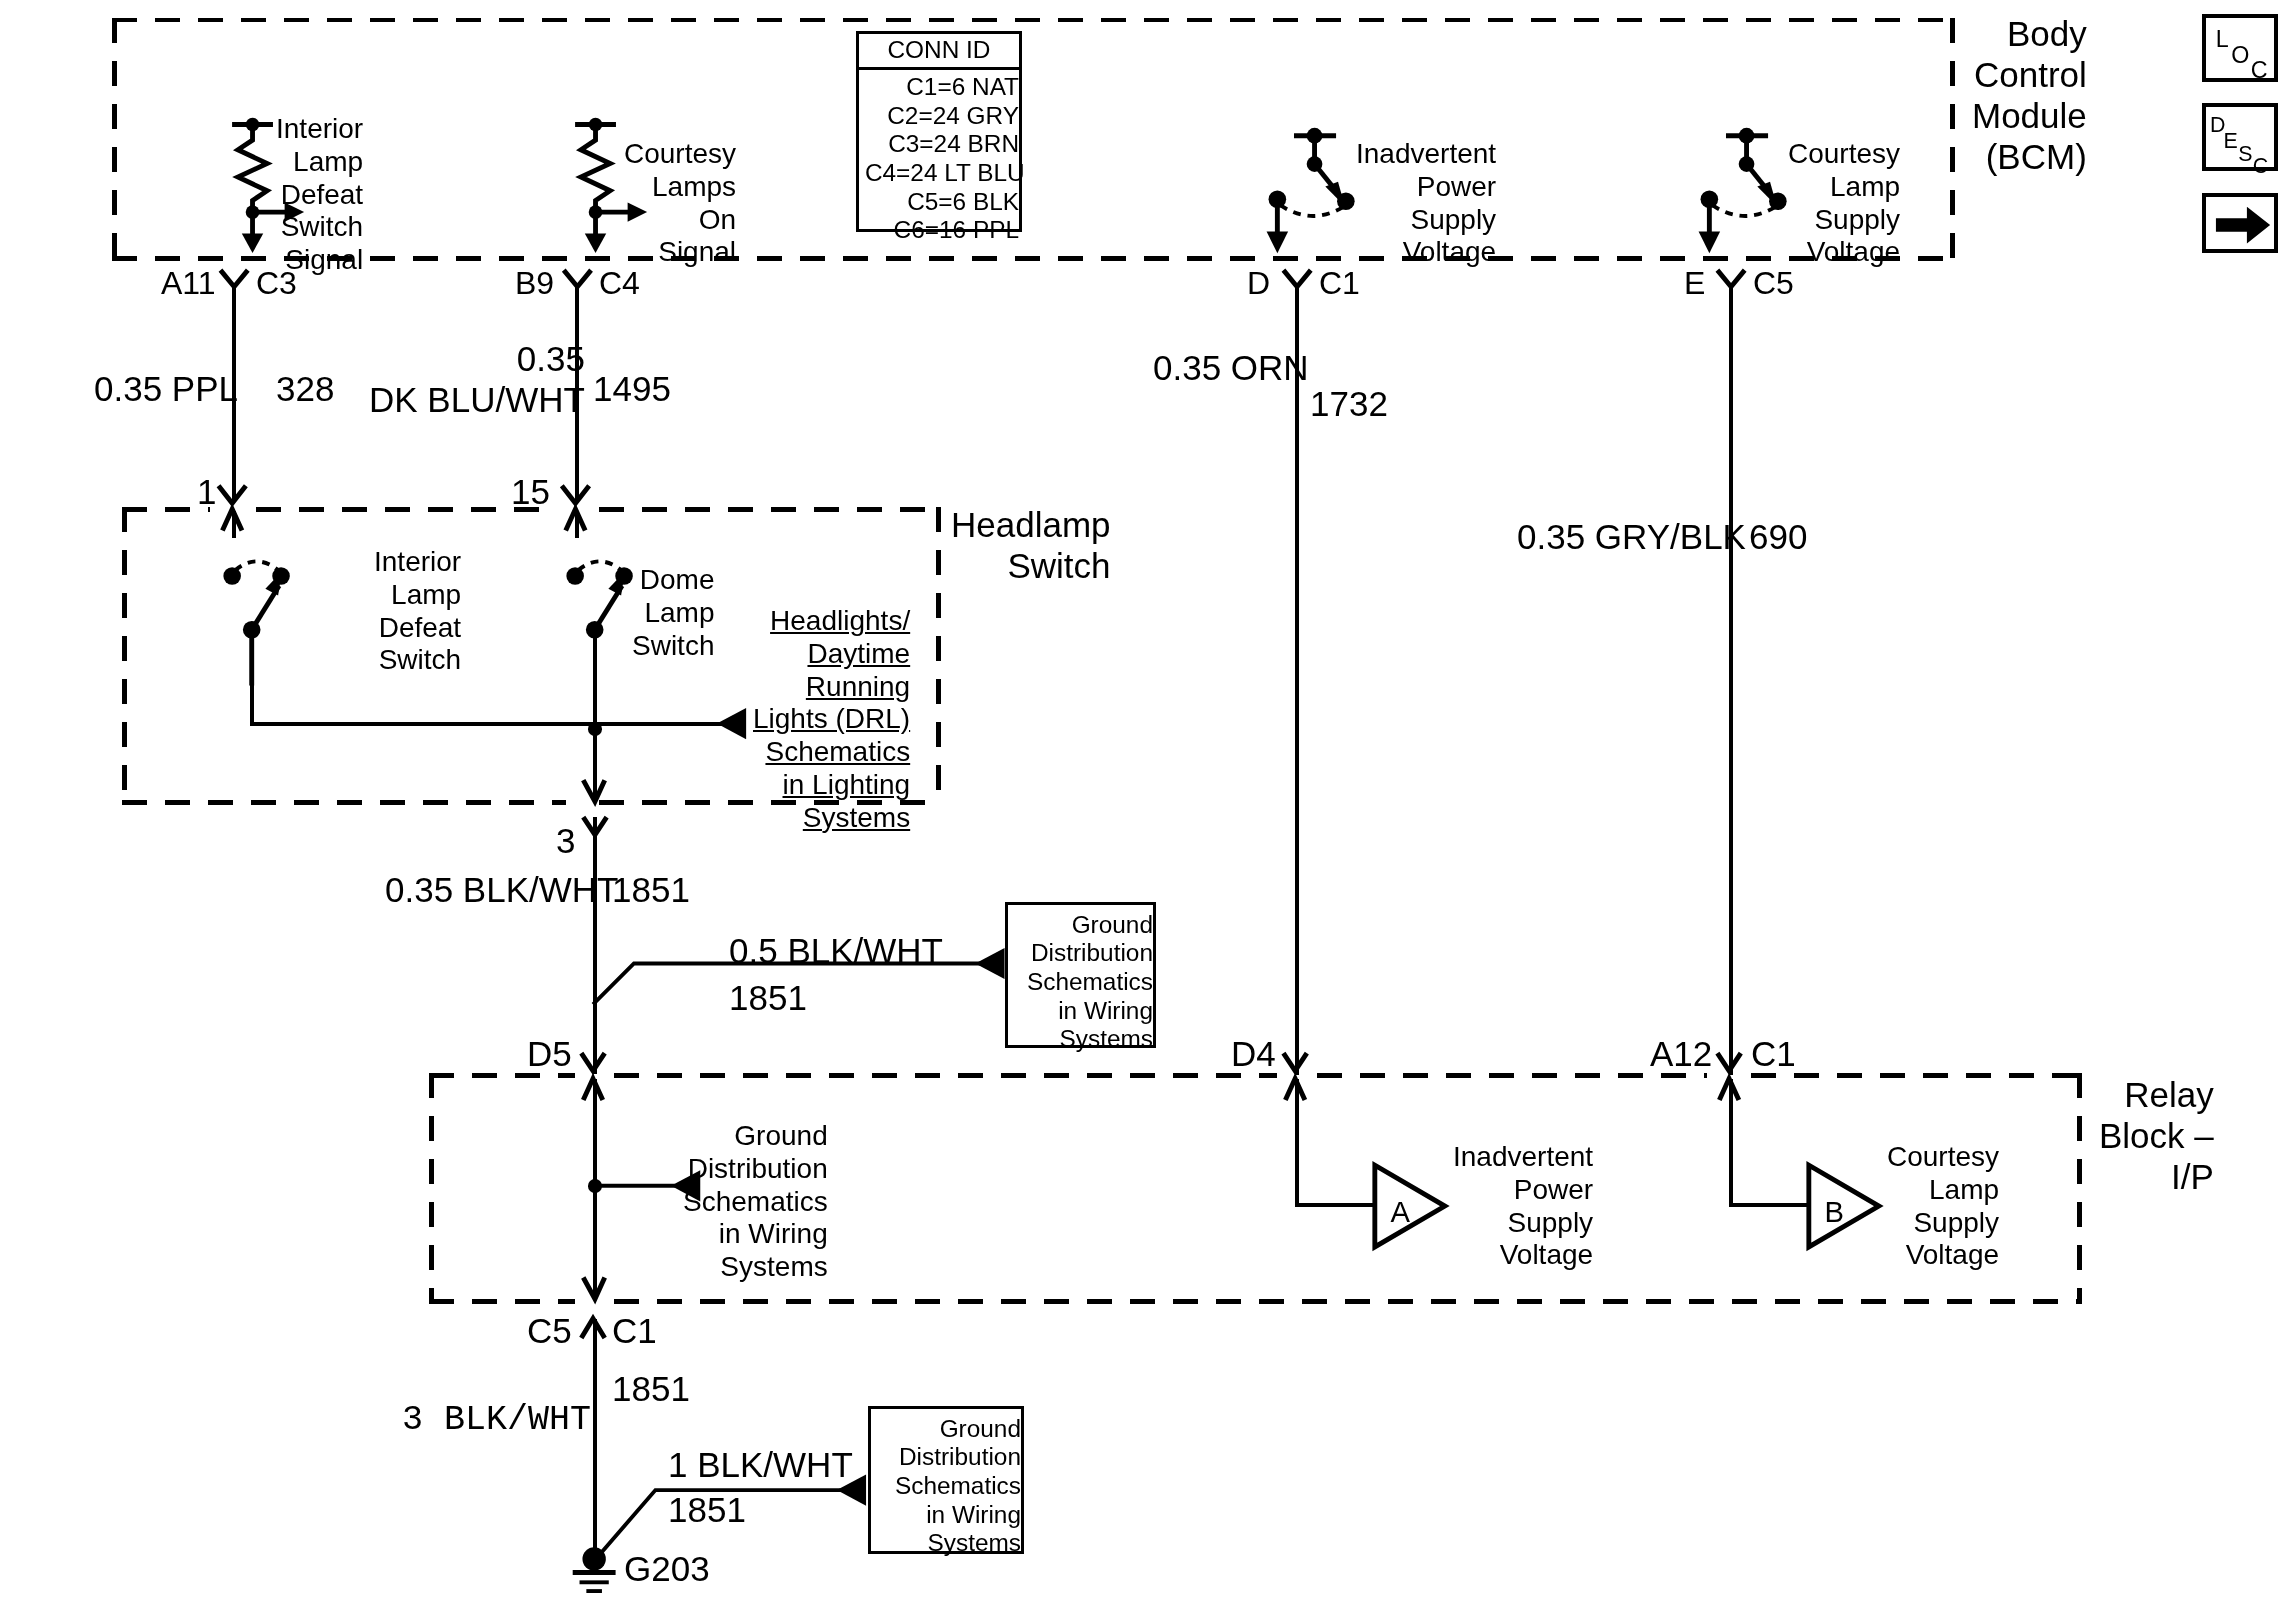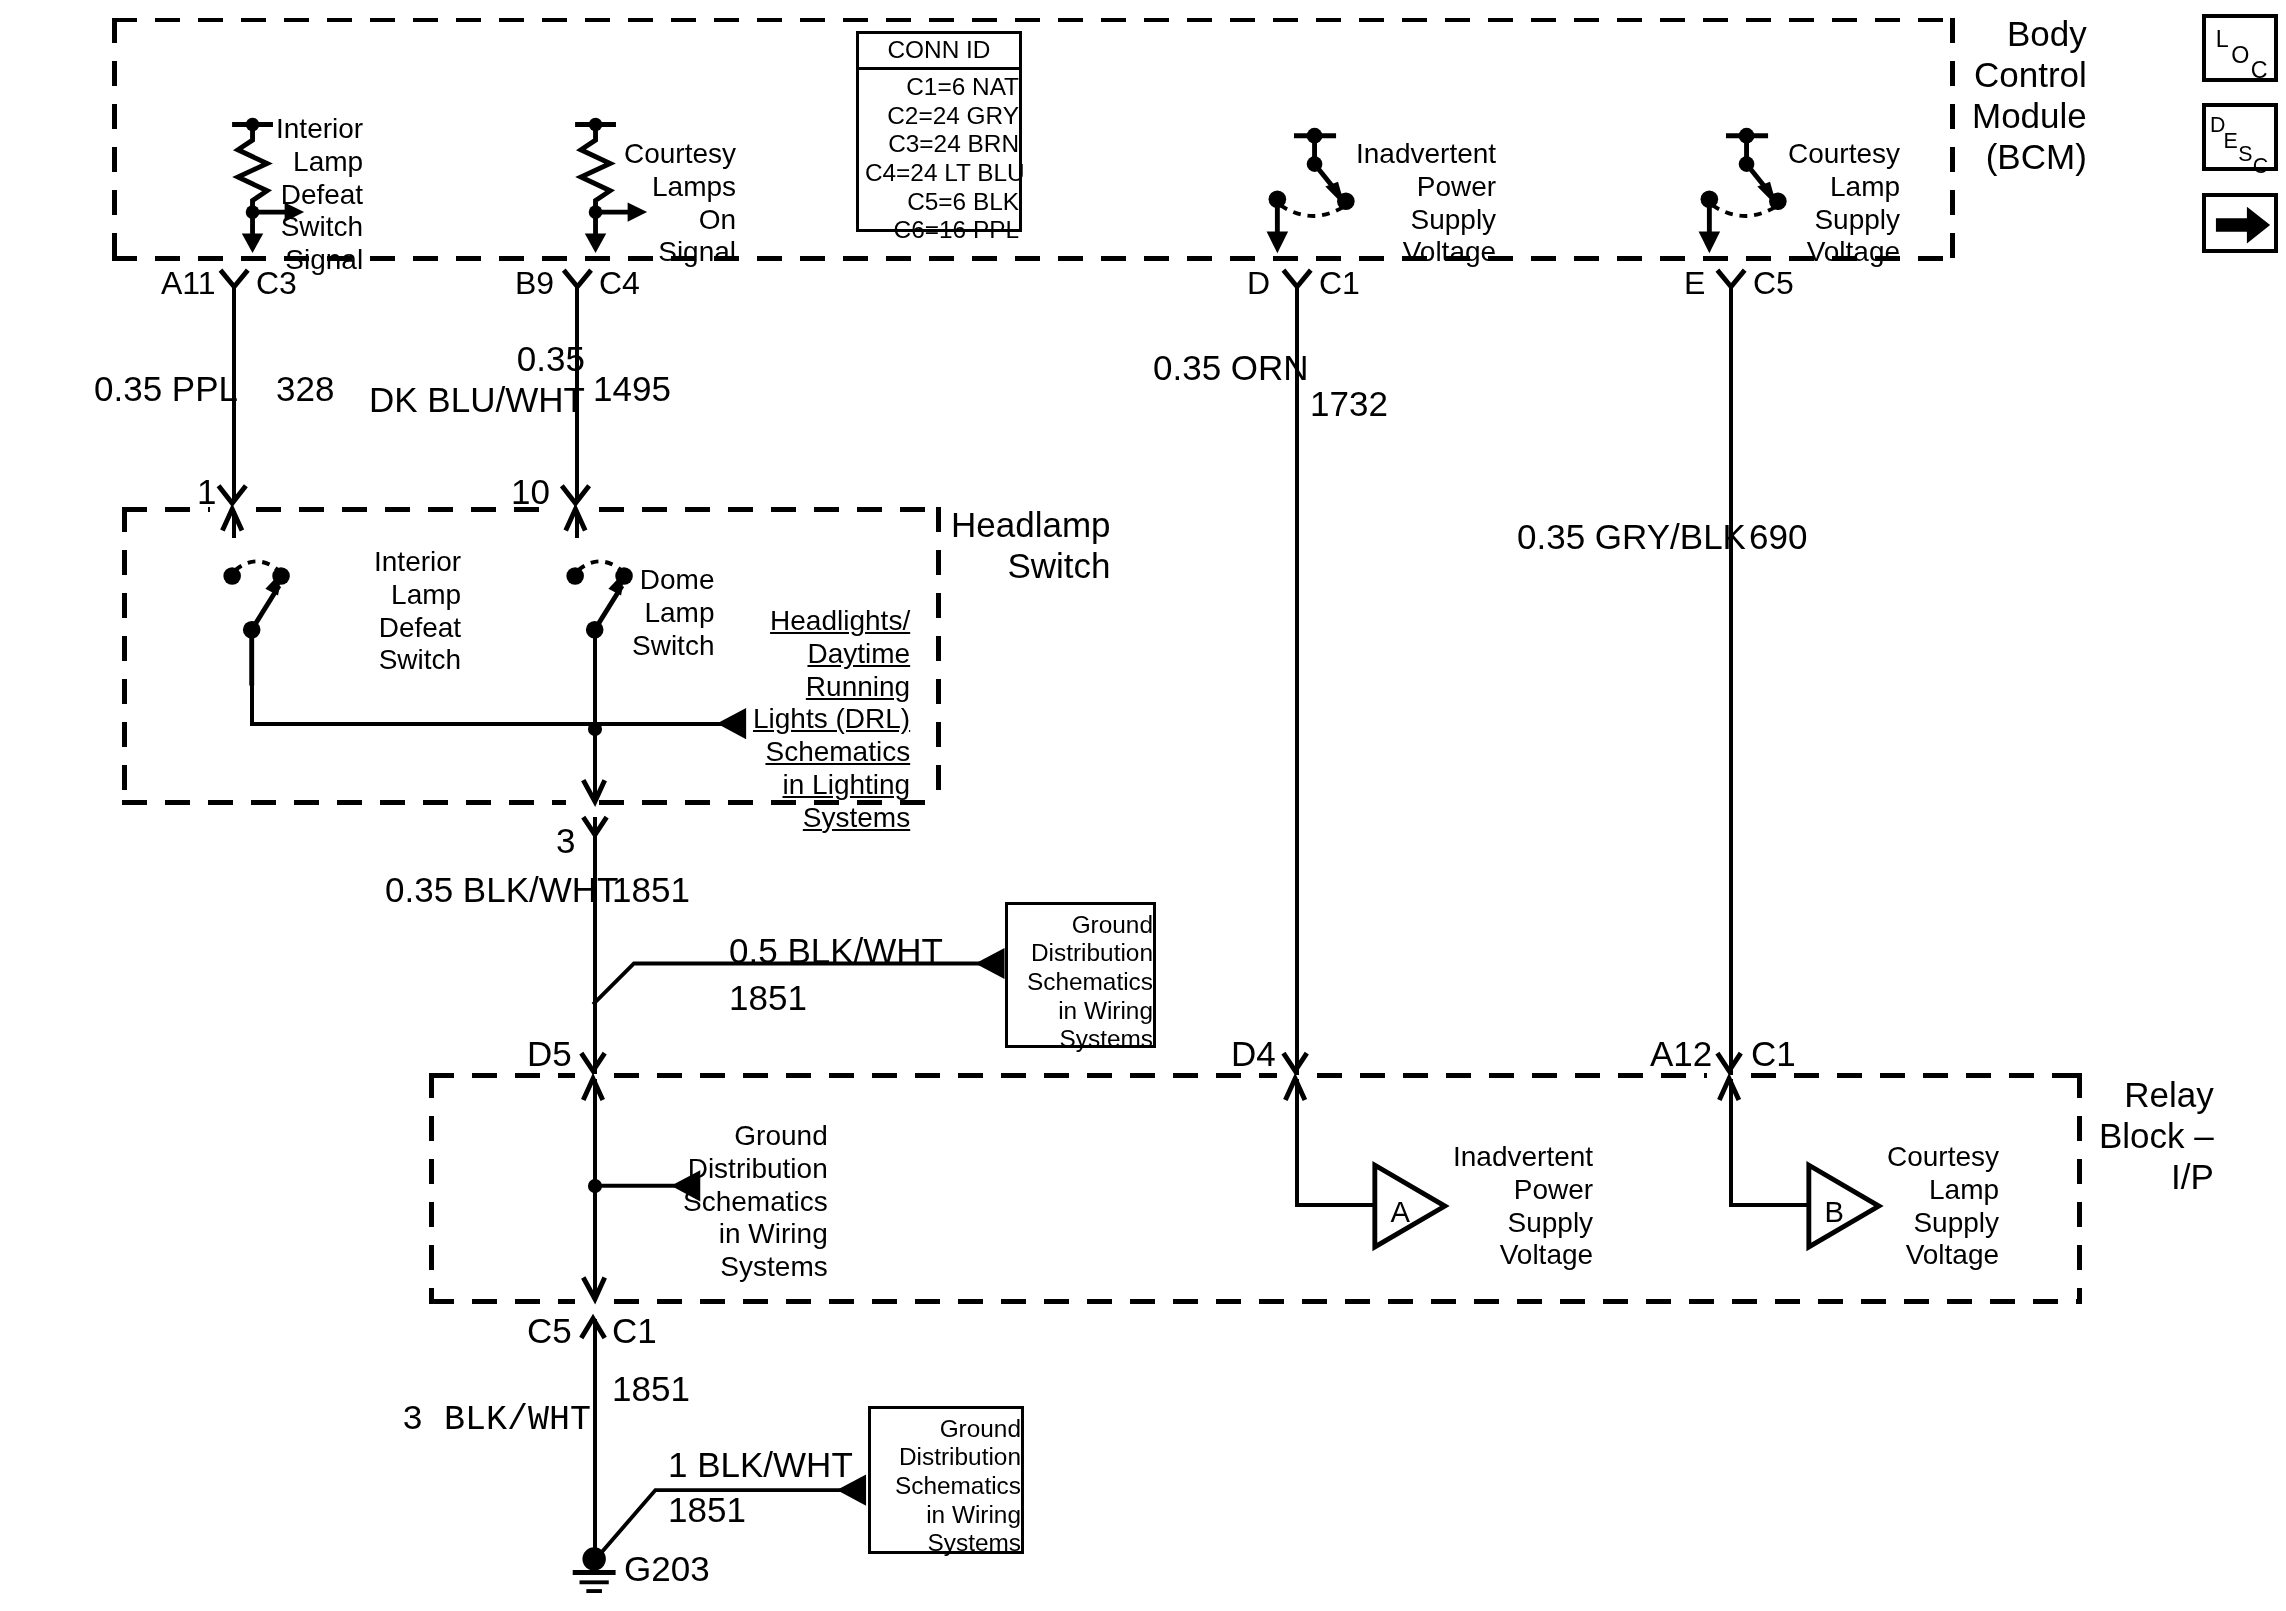--- a/index.html
+++ b/index.html
@@ -176,21 +176,21 @@
 Switch</div>
 
   <svg class="ov" viewBox="0 0 2345 1652" width="2287" height="1611">
     <path d="M224 498 L238 516 L252 498" stroke="#000" stroke-width="5" fill="none"></path>
     <path d="M576 498 L590 516 L604 498" stroke="#000" stroke-width="5" fill="none"></path>
 
     <path d="M228 544 L238 522 L248 544" stroke="#000" stroke-width="5" fill="none"></path>
     <path d="M580 544 L590 522 L600 544" stroke="#000" stroke-width="5" fill="none"></path>
   </svg>
   <div class="txt t-xl" style="left:197px;top:472px;">1</div>
-  <div class="txt t-xl" style="left:511px;top:472px;">10</div>
+  <div class="txt t-xl" style="left:511px;top:472px;">15</div>
 
   <div class="vw" style="left:232px;top:511px;height:27px;"></div>
   <div class="vw" style="left:575px;top:511px;height:27px;"></div>
 
   <svg class="lo" style="left:195px;top:534px;width:176px;height:176px;" viewBox="0 0 180 180" width="176" height="176">
     <circle cx="38" cy="43" r="9" fill="#000"></circle>
     <circle cx="88" cy="43" r="9" fill="#000"></circle>
     <path d="M41 37 Q63 19 85 37" stroke="#000" stroke-width="4" fill="none" stroke-dasharray="8 7"></path>
     <line x1="58" y1="98" x2="86" y2="53" stroke="#000" stroke-width="5"></line>
     <path d="M72 56 L89 38 L85 63 Z" fill="#000"></path>

